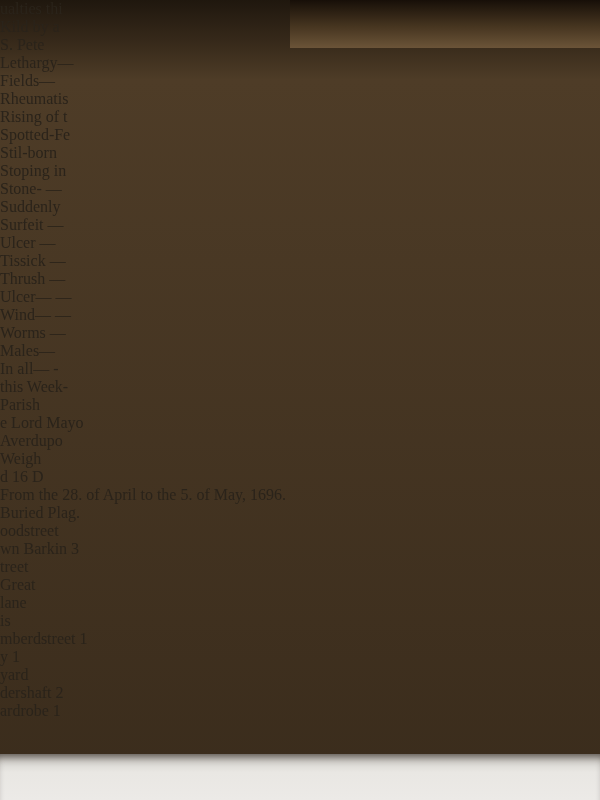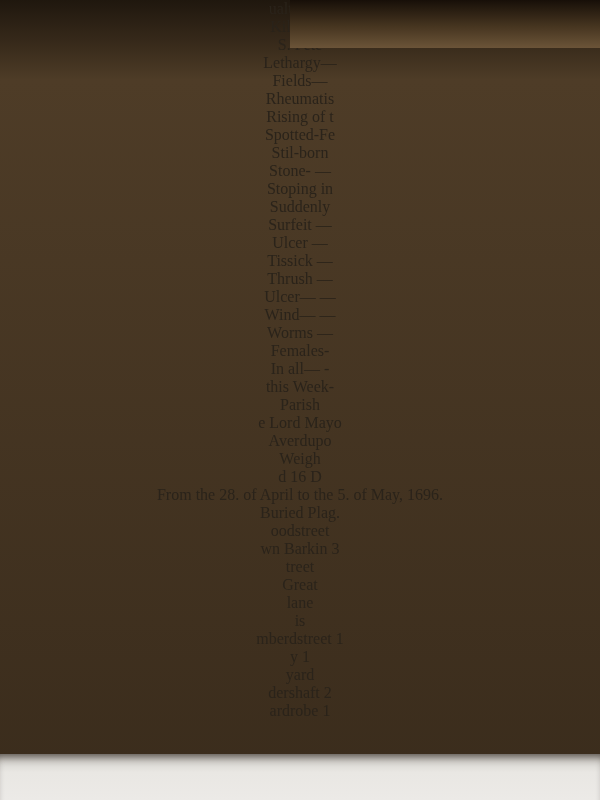--- a/index.html
+++ b/index.html
@@ -1,18 +1,18 @@
 <!DOCTYPE html>
 <html><head>
 <meta charset="utf-8">
 <style>
   html,body{margin:0;padding:0;}
   .scene{position:relative;width:600px;height:800px;overflow:hidden;
     background:linear-gradient(180deg,#1f170e 0%,#3a2c1c 6%,#4e3c27 10%,#3a2c1c 100%);
-    font-family:"Liberation Serif","DejaVu Serif",serif;color:#2a231a;text-align:center;}
+    font-family:"Liberation Serif","DejaVu Serif",serif;color:#2a231a;}
   .book-top{position:absolute;left:290px;top:0;width:310px;height:48px;
     background:linear-gradient(180deg,#170f08,#463520 55%,#6b5438 100%);}
   .surface{position:absolute;left:0;top:754px;width:600px;height:46px;
     background:linear-gradient(180deg,#cfccc7,#e9e7e3 40%,#eceae7);box-shadow:inset 0 8px 9px -5px rgba(20,12,4,.65);}
   .fore-edge{position:absolute;left:514px;top:4px;width:86px;height:768px;
     background:repeating-linear-gradient(90deg,#b istream;"}
   .fore-edge{position:absolute;left:514px;top:4px;width:86px;height:768px;
     background:
       linear-gradient(180deg,rgba(30,18,8,.75),rgba(60,42,22,.25) 18%,rgba(0,0,0,0) 40%),
       linear-gradient(90deg,rgba(70,50,28,.55),rgba(0,0,0,0) 30%),
@@ -93,42 +93,42 @@
 
         <div class="lp-line">Rheumatis</div>
 
 
         <div class="lp-line">Rising of t</div>
 
         <div class="lp-line">Spotted-Fe</div>
 
         <div class="lp-line">Stil-born</div>
 
+        <div class="lp-line">Stoping in</div>
+
         <div class="lp-line">Stone- —</div>
 
-        <div class="lp-line">Stoping in</div>
-
         <div class="lp-line">Suddenly</div>
 
         <div class="lp-line">Surfeit —</div>
 
         <div class="lp-line">Ulcer —</div>
 
         <div class="lp-line">Tissick —</div>
 
         <div class="lp-line">Thrush —</div>
 
         <div class="lp-line">Ulcer— —</div>
 
         <div class="lp-line">Wind— —</div>
 
         <div class="lp-line">Worms —</div>
 
-
-        <div class="lp-line">Females-</div>
+        <div class="lp-line">Males—</div>
+
 
         <div class="lp-line">In all— -</div>
 
         <div class="lp-line">this Week-</div>
 
         <div class="lp-line">Parish</div>
 
         <div class="lp-line">e Lord Mayo</div>
 
         <div class="lp-line">Averdupo</div>

